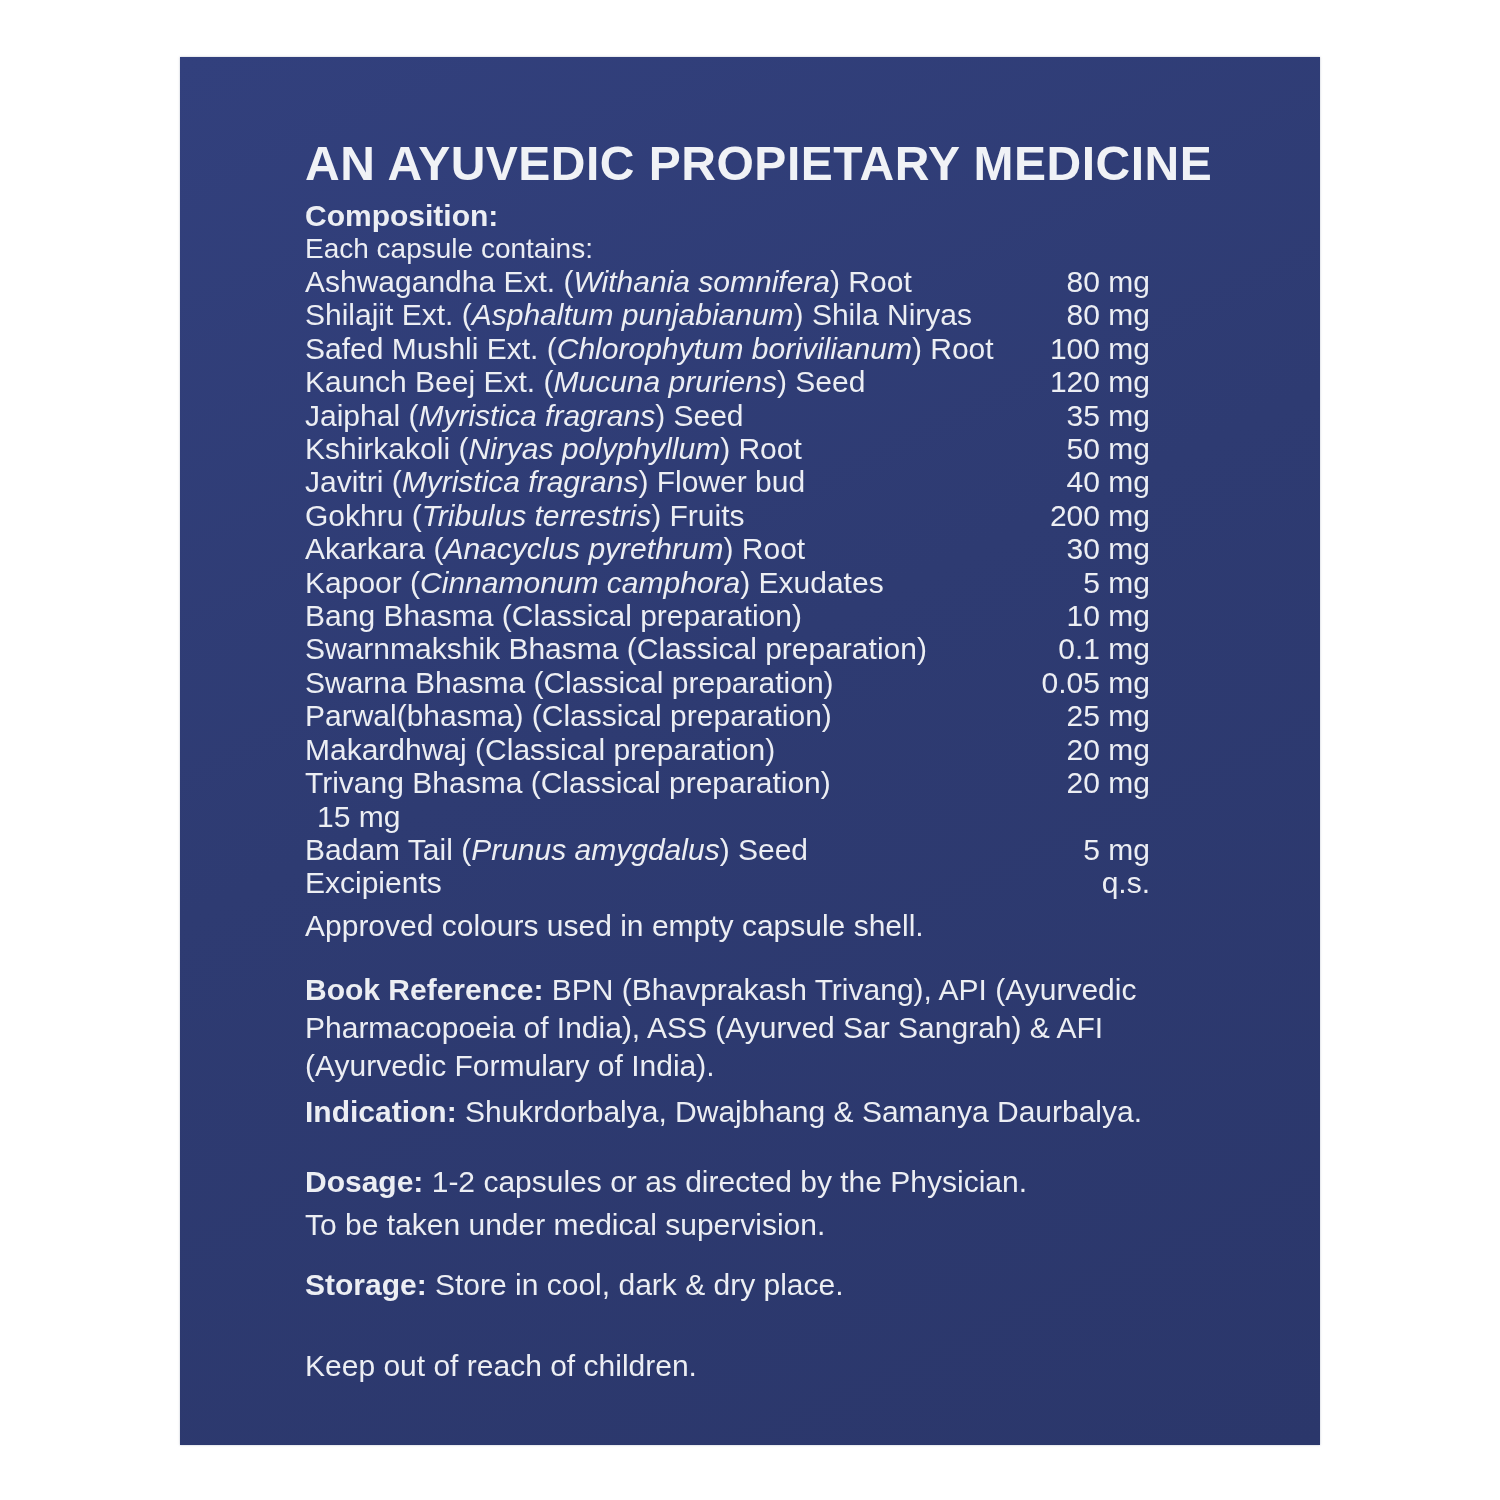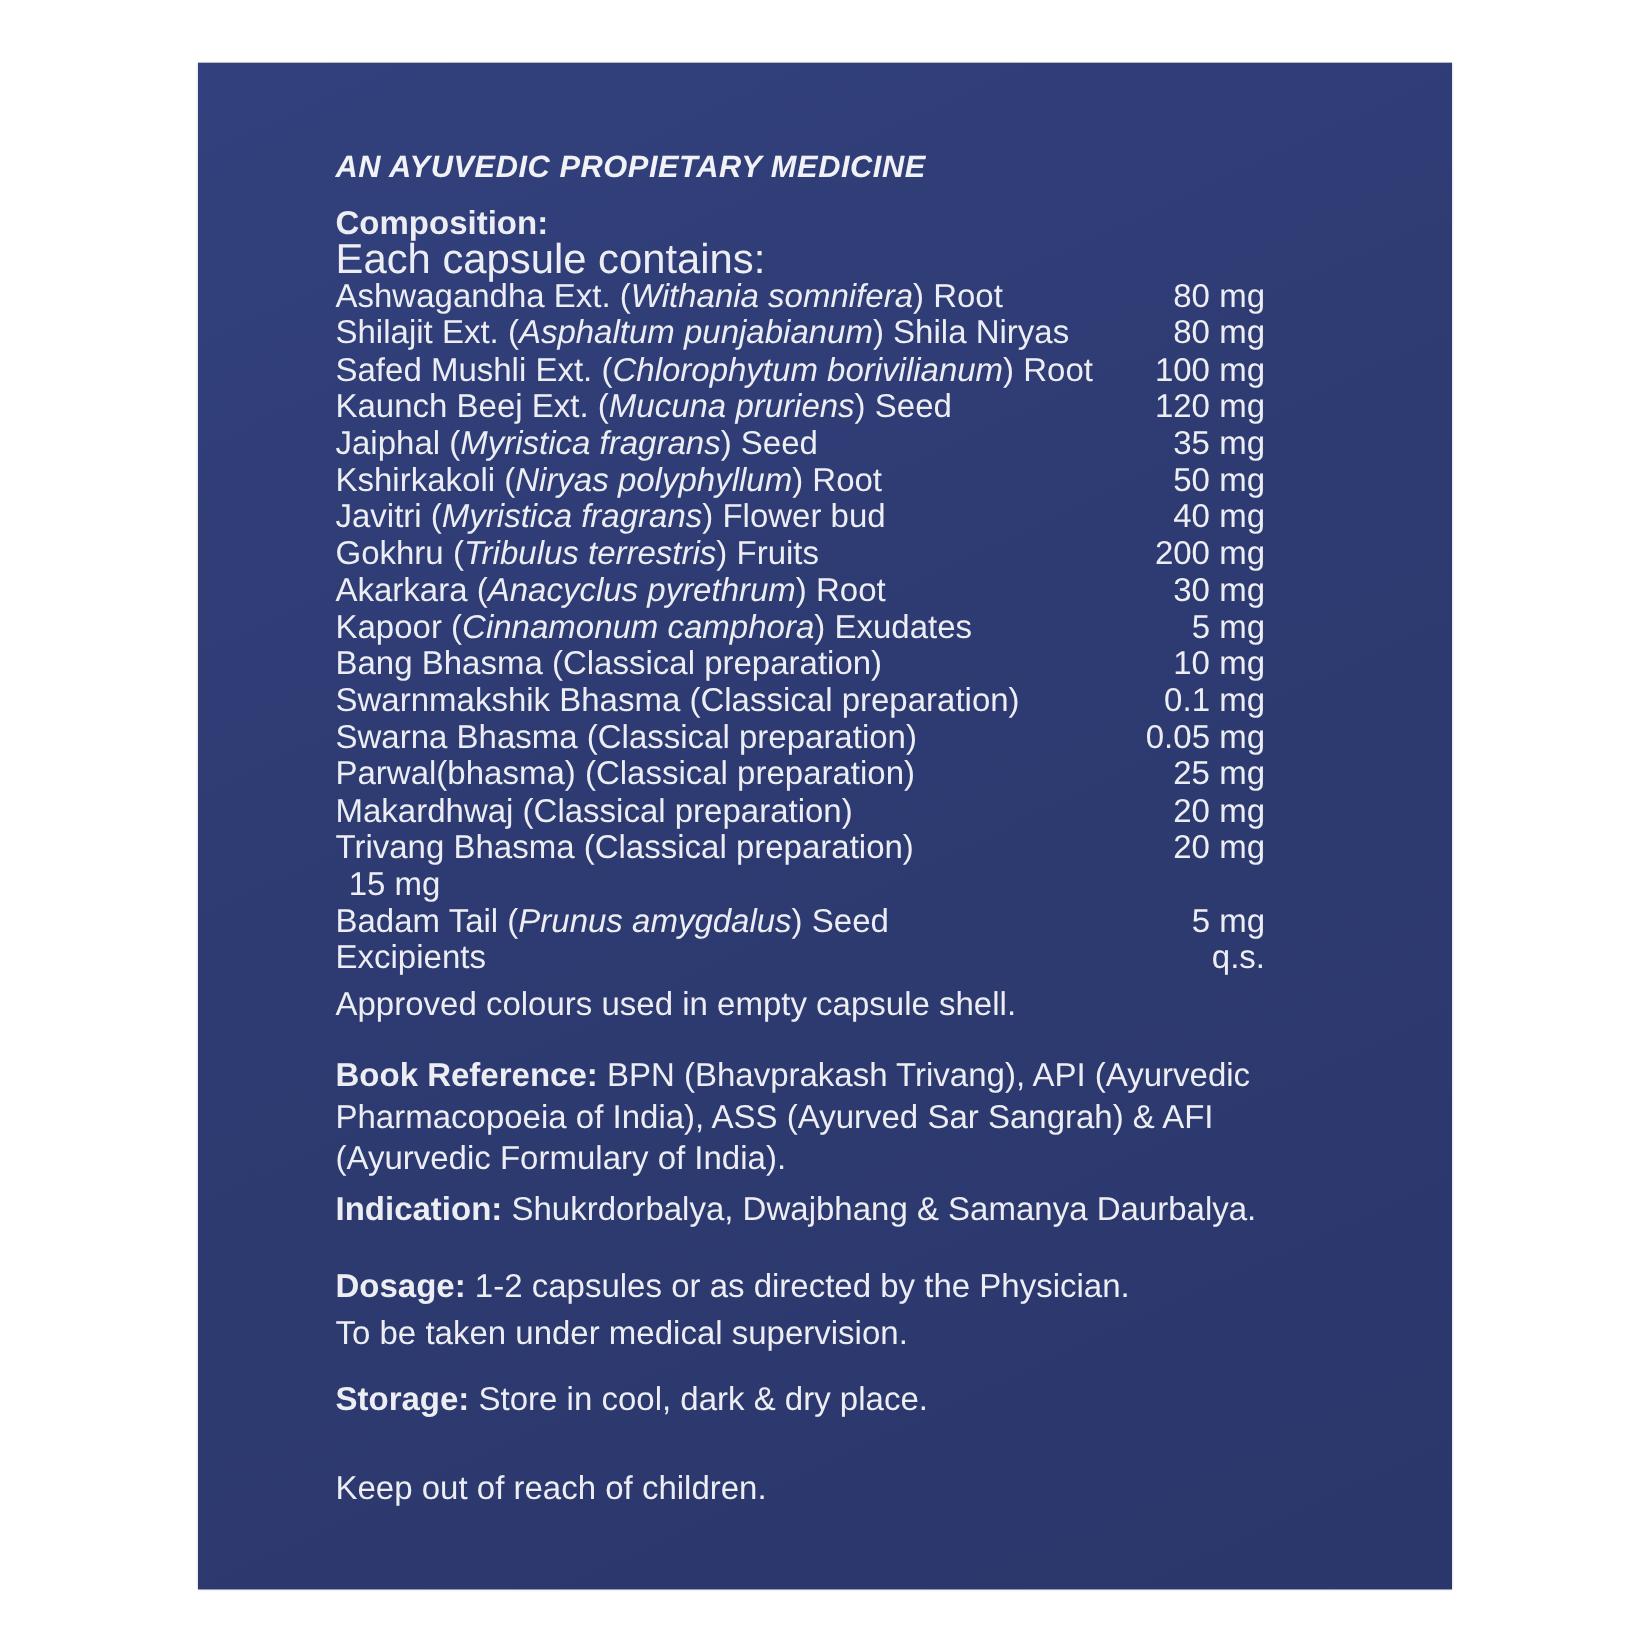--- a/index.html
+++ b/index.html
@@ -27,36 +27,35 @@
     color: #eceef3;
     box-shadow: 0 0 2px rgba(120,130,160,0.5);
   }
   .content {
     position: absolute;
     left: 125px;
     top: 72px;
     width: 900px;
   }
   .title {
-    font-size: 28px;
+    font-size: 48px;
     font-weight: bold;
     letter-spacing: 0.5px;
     line-height: 38px;
-    margin: 4px 0 16px 0;
+    margin: 16px 0 16px 0;
     color: #f0f2f6;
     white-space: nowrap;
-    font-style: italic;
   }
   .comp-heading {
     font-size: 30px;
     font-weight: bold;
     line-height: 33px;
   }
   .comp-sub {
-    font-size: 38px;
+    font-size: 28px;
     line-height: 33px;
   }
   .comp-table {
     width: 845px;
   }
   .comp-row {
     display: flex;
     justify-content: space-between;
     align-items: baseline;
     font-size: 30px;

